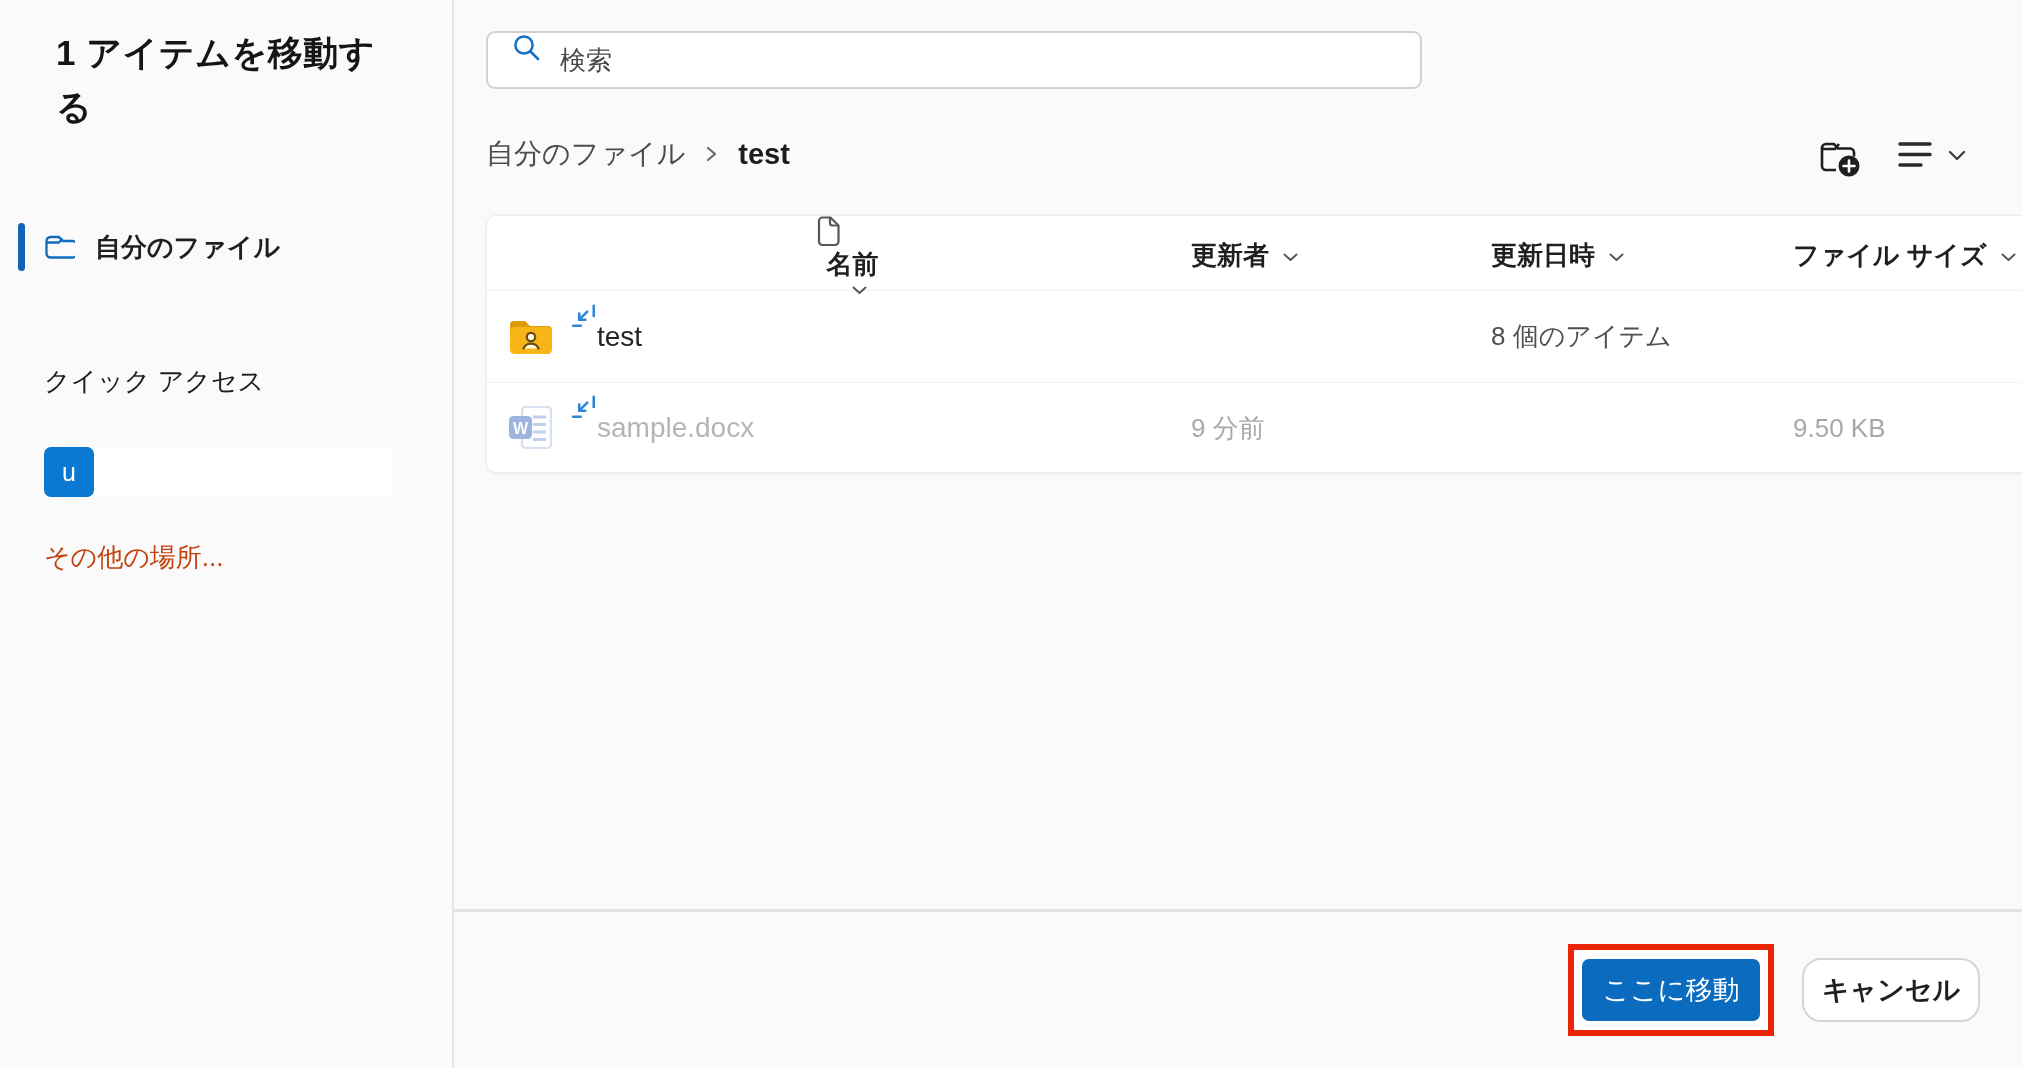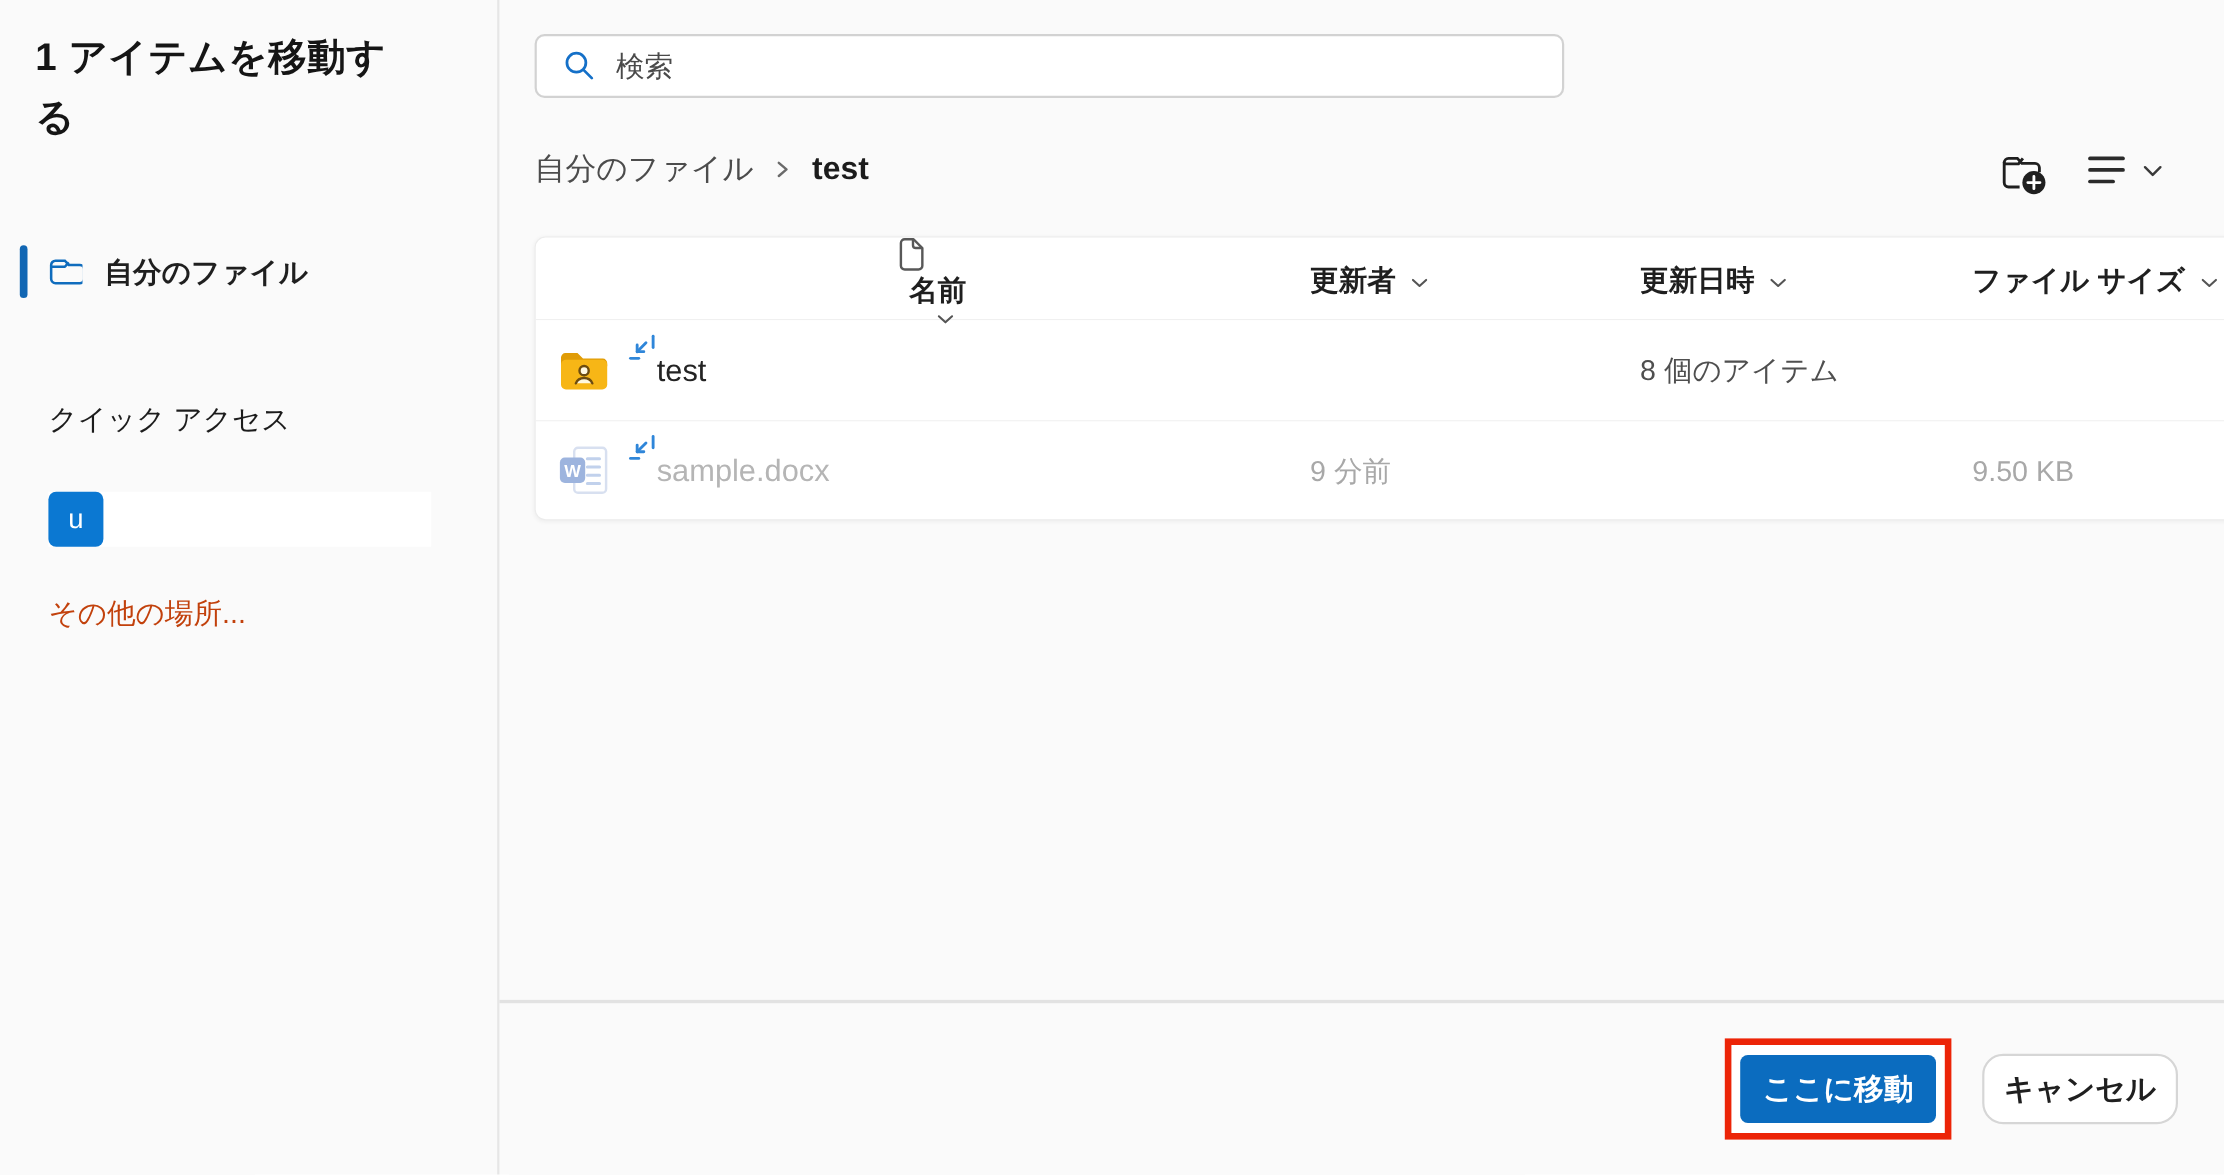--- a/index.html
+++ b/index.html
@@ -5,39 +5,39 @@
   * { margin:0; padding:0; box-sizing:border-box; }
   html,body { background:#ffffff; }
   .app {
     position:relative; width:2022px; height:1068px; overflow:hidden;
     background:#fafafa; font-family:"Liberation Sans","DejaVu Sans",sans-serif;
     color:#1f1f1f;
   }
   
   .v-divider { position:absolute; left:452px; top:0; width:2px; height:1068px; background:#e6e6e6; }
   .sidebar-title {
-    position:absolute; left:32px; top:26px; width:330px;
+    position:absolute; left:56px; top:26px; width:330px;
     font-size:35px; font-weight:700; line-height:54px; color:#151515; letter-spacing:.5px;
   }
   .side-item { position:absolute; left:0; top:218px; width:452px; height:58px; display:flex; align-items:center; cursor:pointer; }
   .side-item .sel-bar { position:absolute; left:18px; top:5px; width:7px; height:48px; border-radius:4px; background:#1166b3; }
   .side-item .f-icon { margin-left:44px; display:flex; }
   .side-item .lbl { margin-left:20px; font-size:26px; font-weight:600; color:#1f1f1f; }
   .qa-heading { position:absolute; left:44px; top:364px; font-size:26px; font-weight:400; color:#1c1c1c; }
   .qa-row { position:absolute; left:44px; top:447px; width:348px; height:50px; display:flex; background:#ffffff; }
   .qa-tile {
     width:50px; height:50px; border-radius:7px; background:#0b78d2; color:#ffffff;
     display:flex; align-items:center; justify-content:center; font-size:25px; cursor:pointer; flex:0 0 auto;
   }
   .more-link { position:absolute; left:44px; top:540px; font-size:26px; color:#c2410c; cursor:pointer; }
   
   .search-box {
     position:absolute; left:486px; top:31px; width:936px; height:58px;
     background:#ffffff; border:2px solid #d2d2d2; border-radius:9px;
-    display:flex; align-items:center;
+    display:flex; align-items:flex-start;
   }
   .search-box svg { margin-left:24px; flex:0 0 auto; }
   .search-box input {
     flex:1; height:100%; border:0; outline:none; background:transparent;
     font-size:26px; color:#3f3f3f; padding:0 20px 0 18px;
     font-family:"Liberation Sans","DejaVu Sans",sans-serif;
   }
   .search-box input::placeholder { color:#4a4a4a; opacity:1; }
   
   .breadcrumb { position:absolute; left:486px; top:128px; height:52px; display:flex; align-items:center; }
@@ -71,21 +71,21 @@
   .row-disabled .ficon { opacity:.55; }
   
   .h-divider { position:absolute; left:454px; top:909px; width:1568px; height:3px; background:#e2e2e2; }
   .highlight-ring {
     position:absolute; left:1568px; top:944px; width:206px; height:92px;
     border:6px solid #ec2407; background:#ffffff;
     display:flex; align-items:center; justify-content:center;
   }
   .btn-primary {
     width:178px; height:62px; border:none; border-radius:7px; background:#0b6cbf;
-    color:#ffffff; font-size:27px; font-weight:700; cursor:pointer;
+    color:#ffffff; font-size:27px; font-weight:400; cursor:pointer;
     font-family:"Liberation Sans","DejaVu Sans",sans-serif;
   }
   .btn-secondary {
     position:absolute; left:1802px; top:958px; width:178px; height:64px;
     background:#ffffff; border:2px solid #d6d6d6; border-radius:19px;
     font-size:27px; font-weight:700; color:#1f1f1f; cursor:pointer;
     font-family:"Liberation Sans","DejaVu Sans",sans-serif;
   }
 </style>
 </head>

